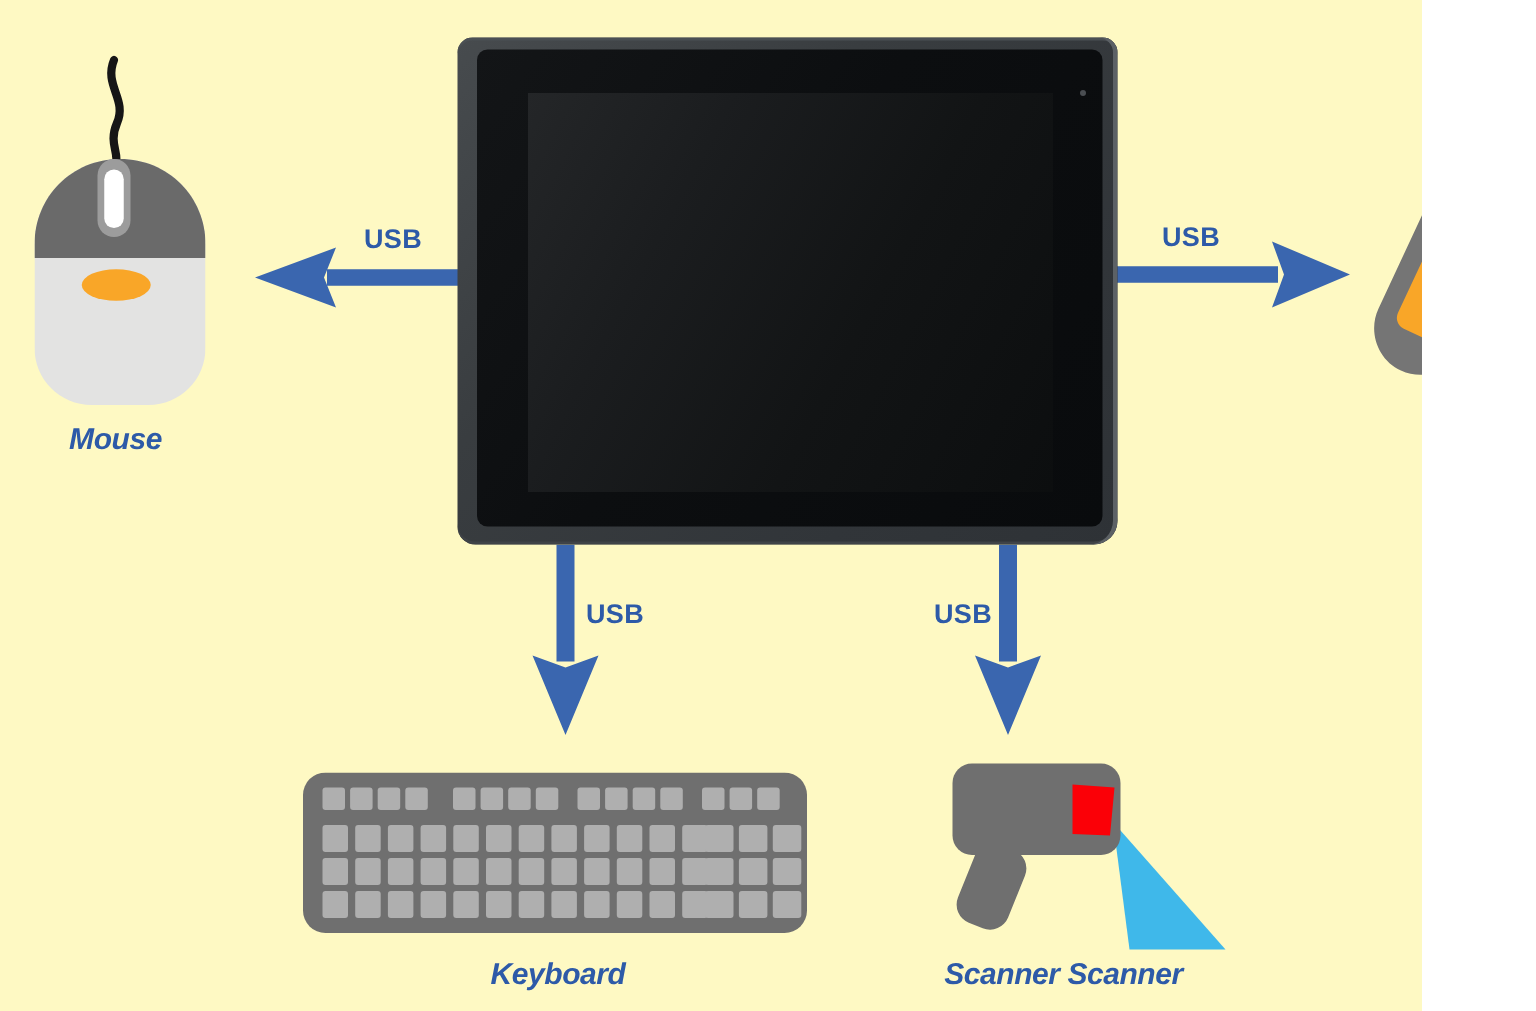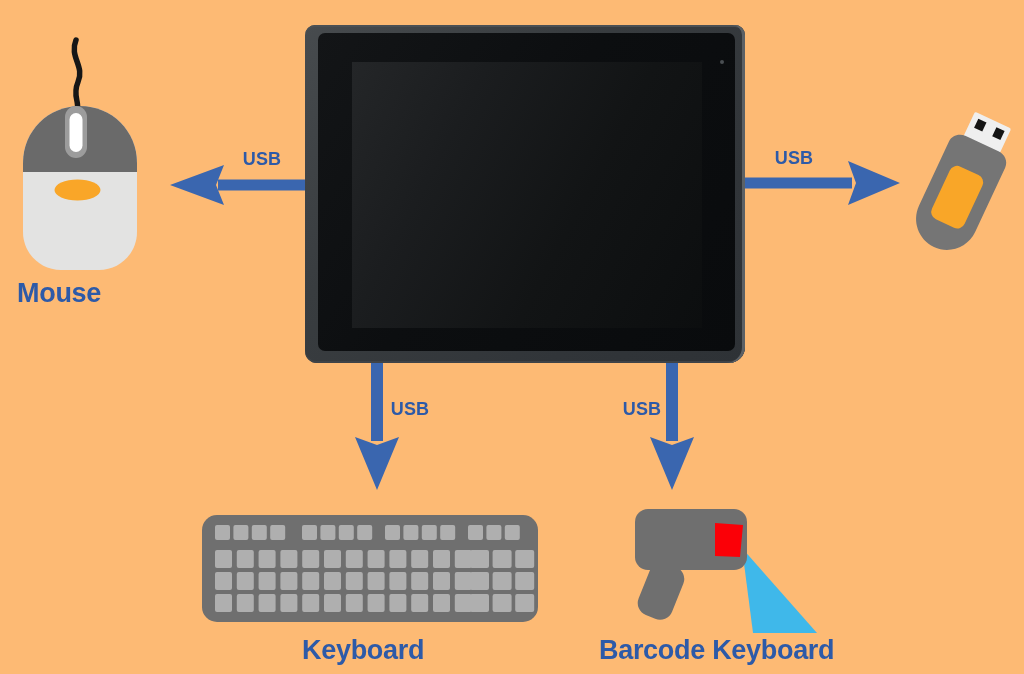--- a/index.html
+++ b/index.html
@@ -1,44 +1,46 @@
 <!DOCTYPE html>
 <html style="--accent-blue: #2D5AA8; --arrow-blue: #3A66AF; --device-gray: #6F6F6F; --device-gray-dark: #6A6A6A; --key-gray: #AFAFAF; --mouse-body-light: #E3E3E2; --wheel-gray: #9C9C9C; --orange: #F9A628; --scanner-red: #FB0007; --beam-blue: #3FB8EA; --cable-black: #161616; --usb-connector: #EFEFEF;"><head>
 <meta charset="utf-8">
 <style>
   html,body{margin:0;padding:0;background:#ffffff;}
   .canvas{
     position:relative;
-    width:1024px;height:674px;
-    background:#fdba74;
+    width:948px;height:674px;
+    background:#fef9c3;
     font-family:"Liberation Sans", sans-serif;
     overflow:hidden;
   }
   
   .arrow{position:absolute;}
   .arrow .shaft, .arrow .head{fill:var(--arrow-blue,#3A66AF);}
   .usb-label{
     position:absolute;
     width:56px;
     text-align:center;
     font-weight:bold;
     font-size:18px;
     letter-spacing:0.2px;
     color:var(--accent-blue,#2D5AA8);
     line-height:20px;
   }
   
   .device-label{
     position:absolute;
+    text-align:center;
     font-weight:bold;
-    font-size:27px;
+    font-size:20px;
     letter-spacing:-0.3px;
     color:var(--accent-blue,#2D5AA8);
     line-height:28px;
     white-space:nowrap;
+    font-style:italic;
   }
   
   .monitor{
     position:absolute;
     left:305px;top:25px;width:440px;height:338px;
     background:linear-gradient(135deg,#474b4e 0%,#393d40 35%,#313539 75%,#2e3236 100%);
     border-radius:10px 10px 16px 12px;
     box-shadow:inset -3px 0 0 #5c6165, inset 0 2px 0 #4b5054, inset 0 -2px 0 #3f4347;
   }
   .monitor .bezel{
@@ -186,15 +188,15 @@
       </g>
   </svg>
   <div class="device-label" style="left:302px;top:636px;width:140px;">Keyboard</div>
 
   <svg class="dev" style="left:628px;top:505px;" width="200" height="132" viewBox="0 0 200 132">
     <polygon points="114,43 125,128 189,128" fill="var(--beam-blue)"></polygon>
     <rect x="-18" y="-28" width="36" height="56" rx="13" transform="translate(33 86) rotate(22)" fill="var(--device-gray)"></rect>
     <rect x="7" y="4" width="112" height="61" rx="13" fill="var(--device-gray)"></rect>
     <polygon points="87,18 115,20 112,52 87,51" fill="var(--scanner-red)"></polygon>
   </svg>
-  <div class="device-label" style="left:599px;top:636px;width:220px;">Barcode Keyboard</div>
+  <div class="device-label" style="left:599px;top:636px;width:220px;">Scanner Scanner</div>
 
 </div>
 
 </body></html>

